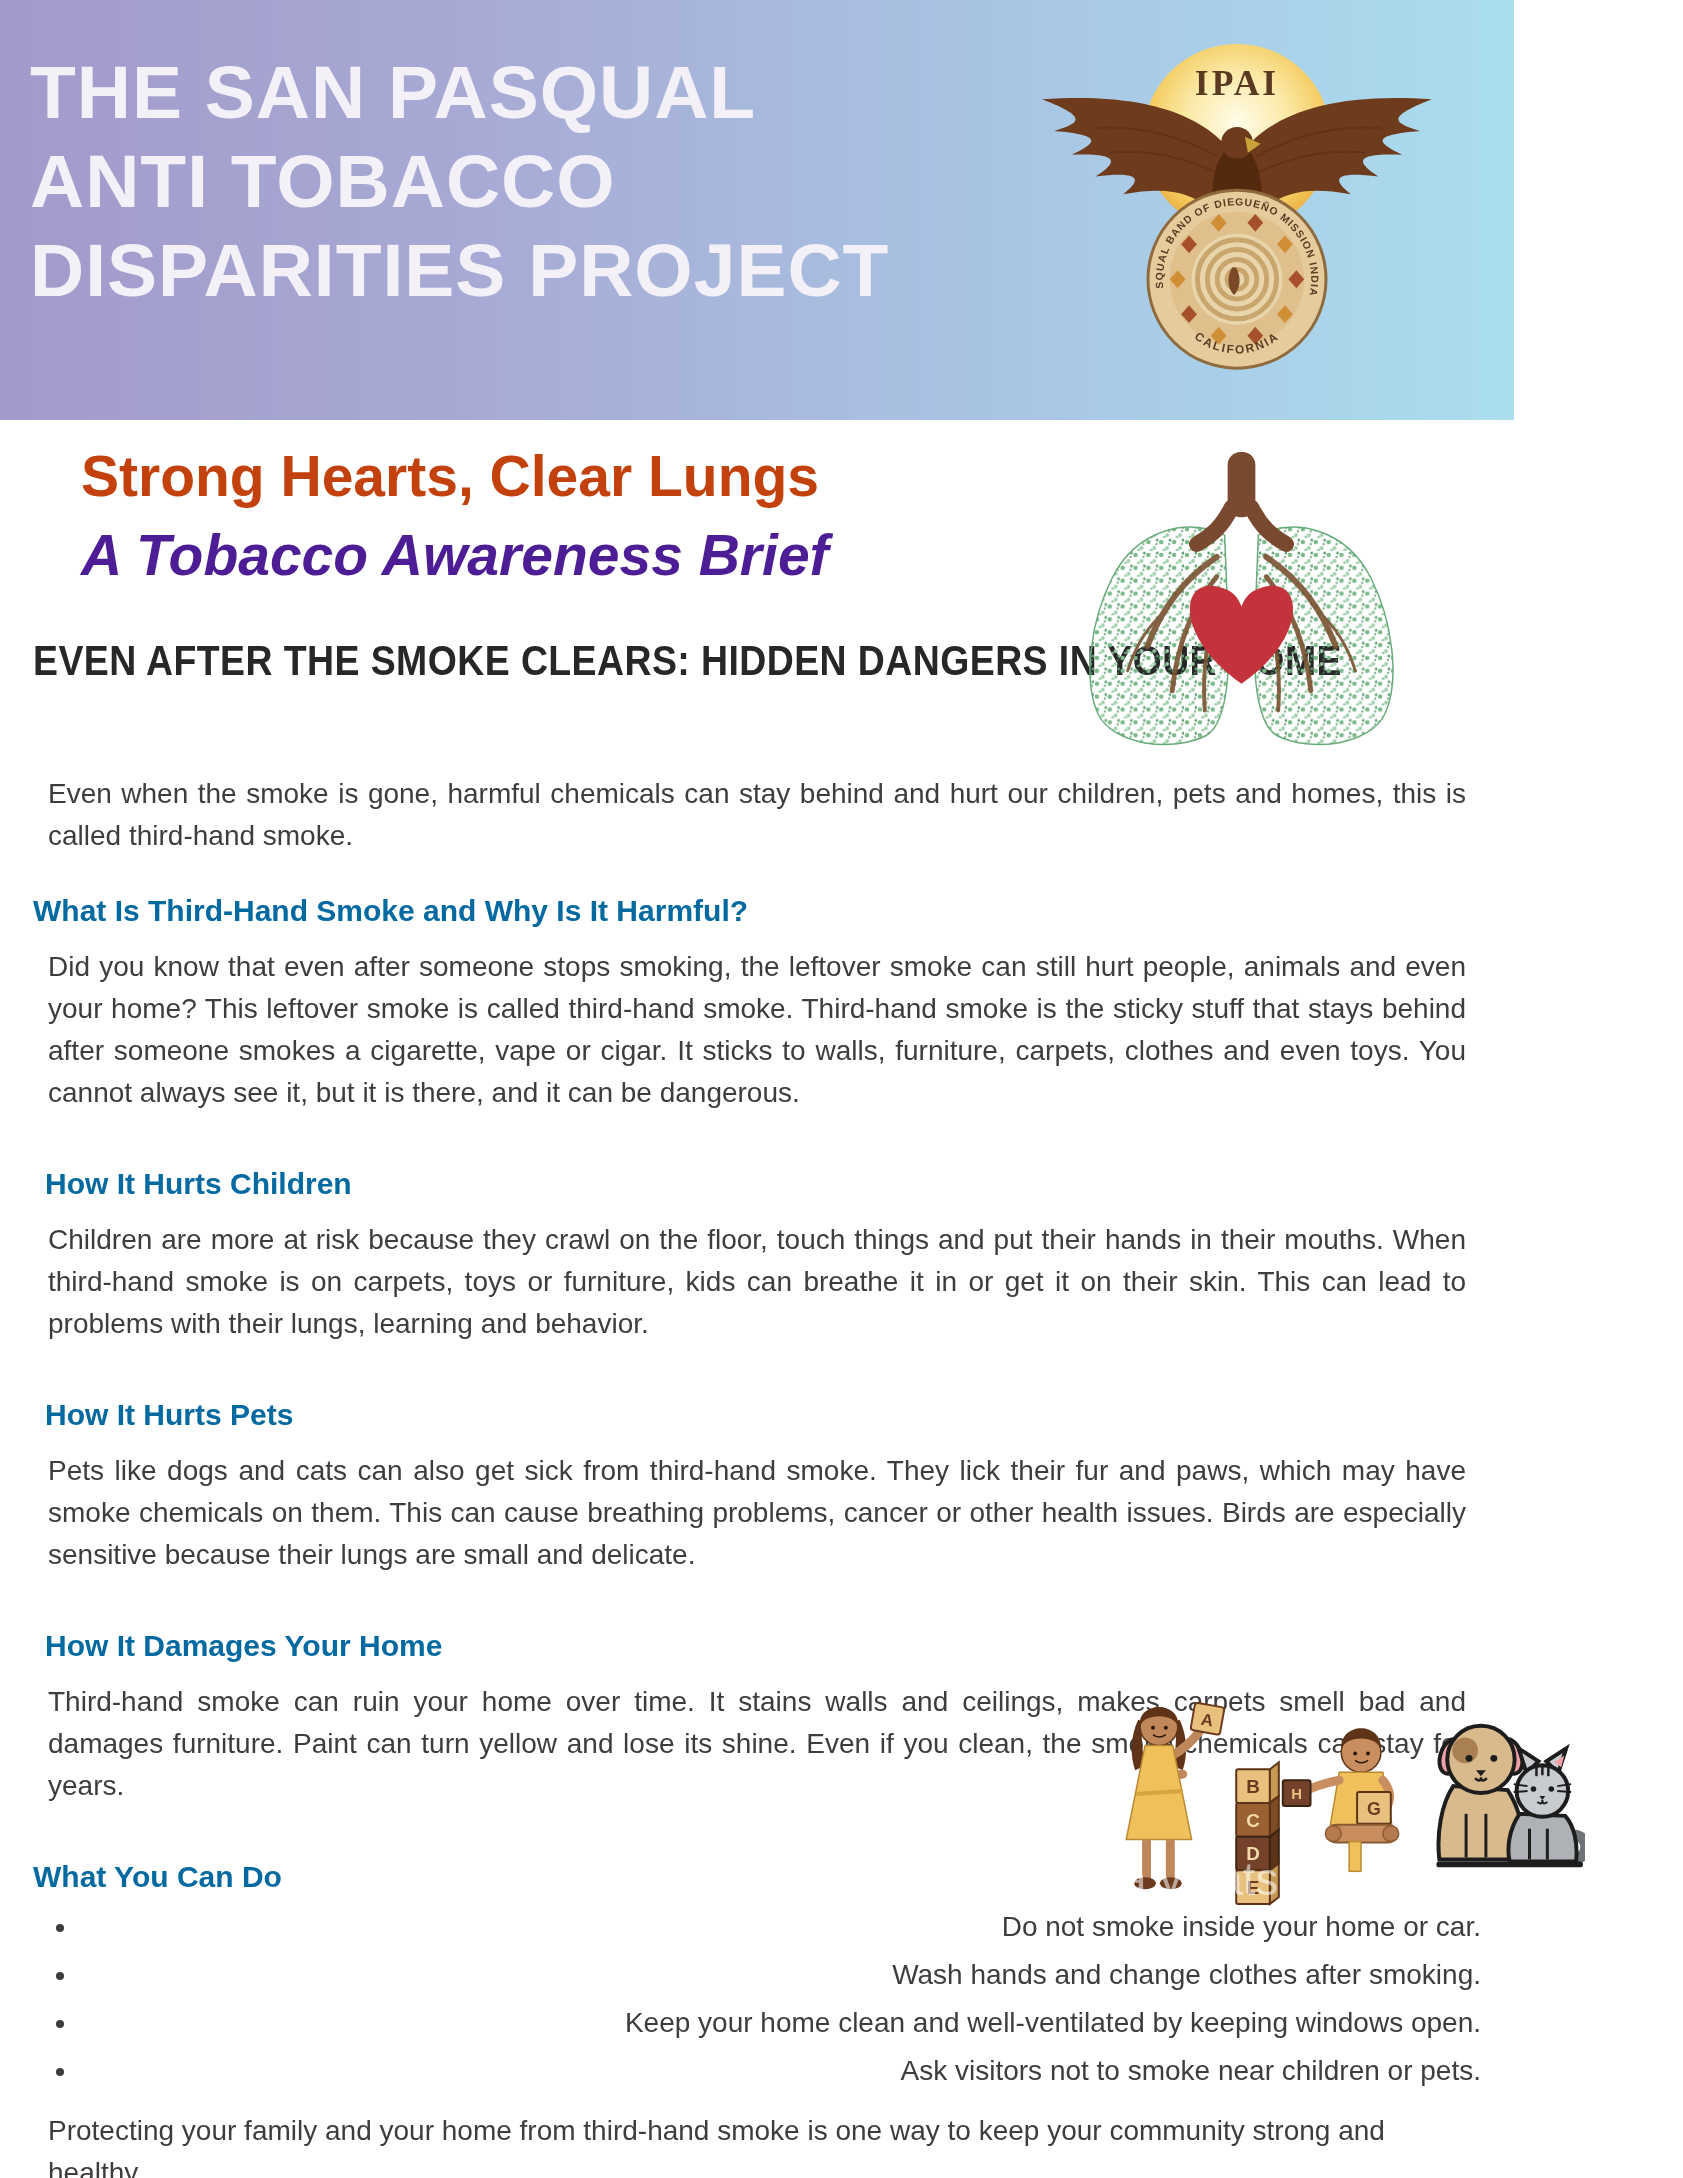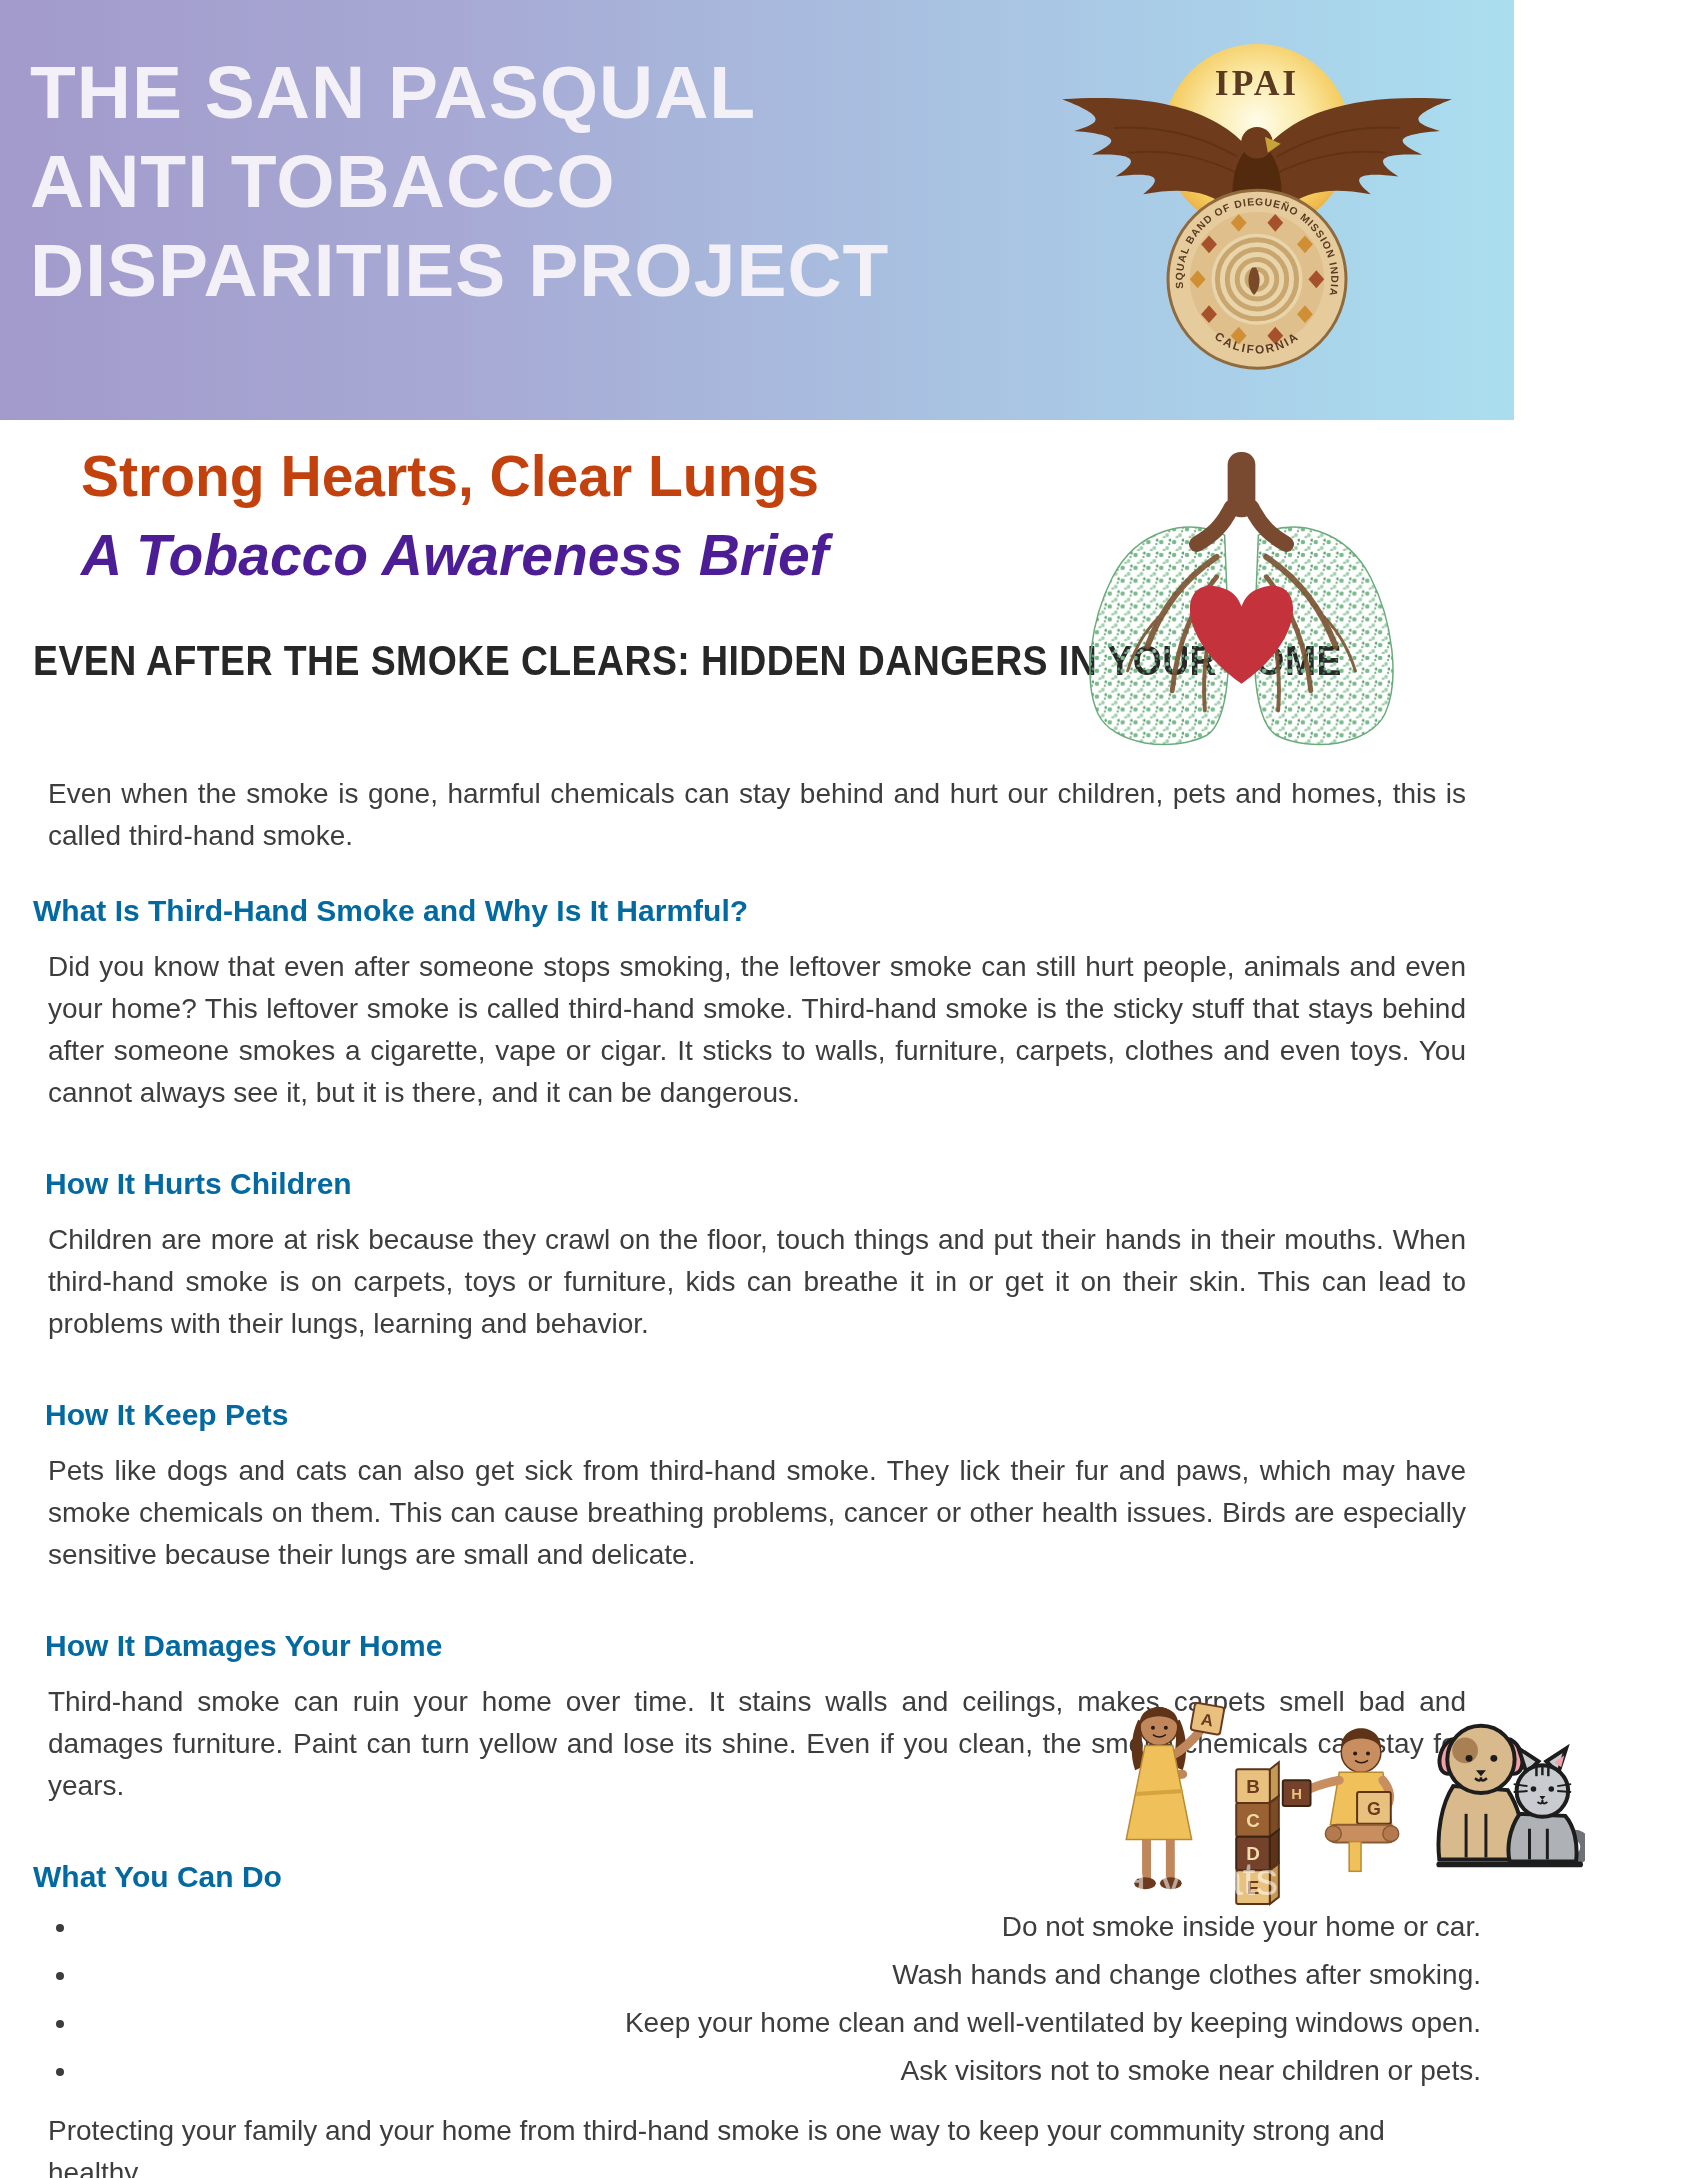--- a/index.html
+++ b/index.html
@@ -4,21 +4,21 @@
 <style>
   html,body{margin:0;padding:0;}
   body{width:1683px;height:2178px;background:#ffffff;font-family:"Liberation Sans",sans-serif;overflow:hidden;}
   .page{position:relative;width:1514px;height:2178px;}
 
   
   .header{position:relative;height:420px;
     background:linear-gradient(90deg,#a29acb 0%,#a7a9d4 30%,#a9c6e4 68%,#aadeef 100%);}
   .header-title{position:absolute;left:30px;top:48px;font-weight:bold;font-size:75px;
     line-height:89px;color:#f3f1f7;letter-spacing:1px;}
-  .logo-wrap{position:absolute;right:44px;top:34px;width:426px;height:356px;}
+  .logo-wrap{position:absolute;right:64px;top:34px;width:426px;height:356px;}
 
   
   .masthead{position:relative;height:338px;}
   .mast-title{margin:0;padding:24px 0 0 81px;font-size:57px;font-weight:bold;color:#c2410c;line-height:65px;}
   .mast-sub{margin:14px 0 0 81px;font-size:57px;font-weight:bold;font-style:italic;color:#4c1d95;line-height:65px;}
   .kicker{margin:48px 0 0 33px;font-size:43px;font-weight:bold;color:#272727;
     transform:scaleX(.87);transform-origin:left center;white-space:nowrap;letter-spacing:0.5px;}
   .lungs-art{position:absolute;top:28px;right:99px;}
 
   
@@ -173,21 +173,21 @@
 
     <h3 class="h-standalone">What Is Third-Hand Smoke and Why Is It Harmful?</h3>
     <p class="p-after-gap">Did you know that even after someone stops smoking, the leftover smoke can still hurt people, animals and even your home? This leftover smoke is called third-hand smoke. Third-hand smoke is the sticky stuff that stays behind after someone smokes a cigarette, vape or cigar. It sticks to walls, furniture, carpets, clothes and even toys. You cannot always see it, but it is there, and it can be dangerous.</p>
 
     <div class="section">
       <h3>How It Hurts Children</h3>
       <p>Children are more at risk because they crawl on the floor, touch things and put their hands in their mouths. When third-hand smoke is on carpets, toys or furniture, kids can breathe it in or get it on their skin. This can lead to problems with their lungs, learning and behavior.</p>
     </div>
 
     <div class="section">
-      <h3>How It Keep Pets</h3>
+      <h3>How It Hurts Pets</h3>
       <p>Pets like dogs and cats can also get sick from third-hand smoke. They lick their fur and paws, which may have smoke chemicals on them. This can cause breathing problems, cancer or other health issues. Birds are especially sensitive because their lungs are small and delicate.</p>
     </div>
 
     <div class="section">
       <h3>How It Damages Your Home</h3>
       <p>Third-hand smoke can ruin your home over time. It stains walls and ceilings, makes carpets smell bad and damages furniture. Paint can turn yellow and lose its shine. Even if you clean, the smoke chemicals can stay for years.</p>
     </div>
 
     <div class="todo">
       <h3>What You Can Do</h3>

